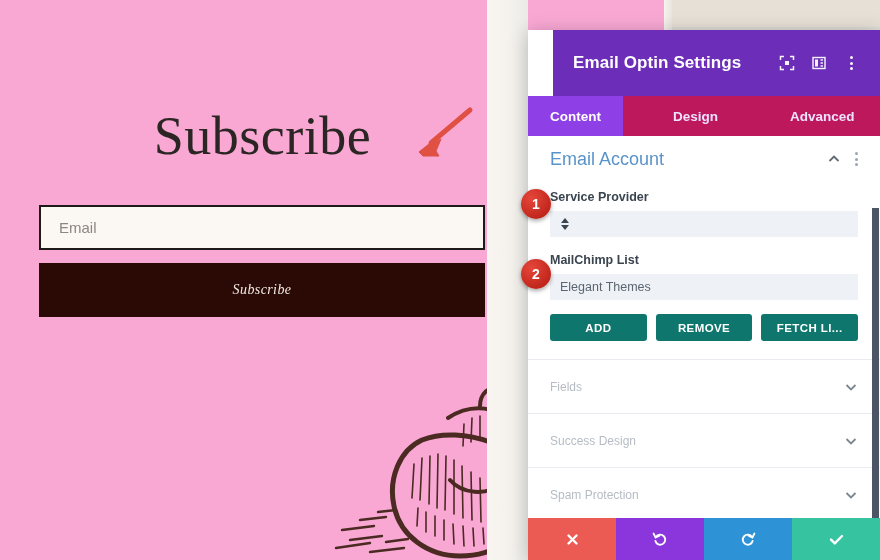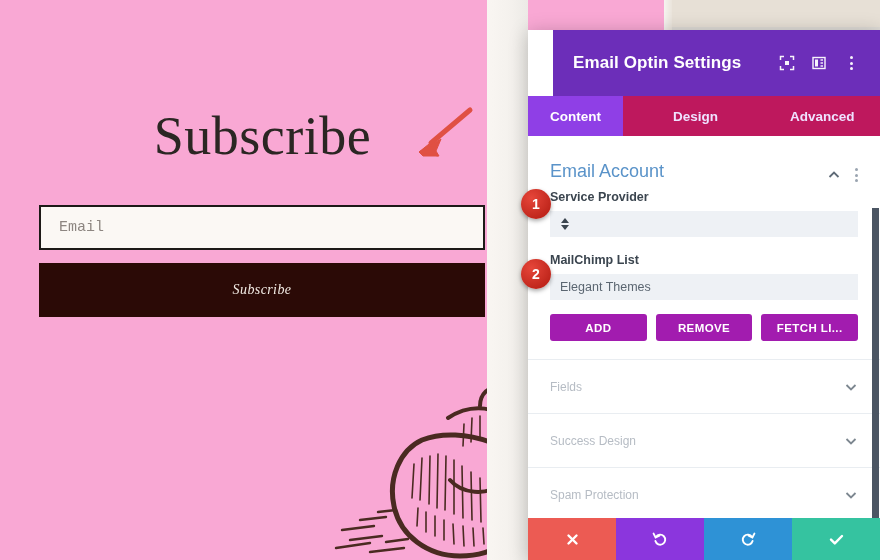--- a/index.html
+++ b/index.html
@@ -34,21 +34,21 @@
     font-family:"Liberation Serif","DejaVu Serif",serif;
     font-size:54px;color:#2b2623;letter-spacing:0.5px;
     line-height:1.05;
   }
 
   .email-input{
     position:absolute;left:39px;top:205px;width:446px;height:45px;
     box-sizing:border-box;
     background:#fbf8f4;border:2px solid #1d1a17;
     display:flex;align-items:center;padding:0 18px;
-    font-family:Liberation Mono, monospace;
+    font-family:Liberation Sans, sans-serif;
     font-size:15px;color:#8d8681;
   }
   .subscribe-button{
     position:absolute;left:39px;top:263px;width:446px;height:54px;
     box-sizing:border-box;background:#2b0a06;
     display:flex;align-items:center;justify-content:center;
     font-family:"Liberation Serif","DejaVu Serif",serif;
     font-style:italic;font-size:14px;color:#f3ece5;
     letter-spacing:0.4px;cursor:pointer;
   }
@@ -110,21 +110,21 @@
   .scroll-track{
     position:absolute;right:0;top:0;width:8px;height:100%;
     background:transparent;
   }
   .scroll-thumb{
     position:absolute;right:1px;top:72px;width:7px;height:340px;
     background:#4b5563;border-radius:0;
   }
 
   .section-header{
-    display:flex;align-items:flex-end;
+    display:flex;align-items:center;
     padding:0 22px;height:46px;
   }
   .section-title{
     flex:1;font-size:18px;color:#5a93c9;font-weight:normal;
   }
   .section-ctl{display:flex;align-items:center;gap:14px;}
   .chev{width:14px;height:14px;}
   .dots{
     display:flex;flex-direction:column;gap:2.5px;align-items:center;
     cursor:pointer;
@@ -148,21 +148,21 @@
     justify-content:center;gap:2px;align-items:center;
   }
   .stepper .up,.stepper .dn{
     width:0;height:0;border-left:4px solid transparent;border-right:4px solid transparent;
   }
   .stepper .up{border-bottom:5px solid #3b454f;}
   .stepper .dn{border-top:5px solid #3b454f;}
 
   .btn-row{display:flex;gap:9px;margin-top:14px;padding-bottom:18px;}
   .flat-btn{
-    flex:1;height:27px;background:#a21caf;color:#fff;
+    flex:1;height:27px;background:#0f766e;color:#fff;
     font-size:11.5px;font-weight:bold;letter-spacing:.4px;
     display:flex;align-items:center;justify-content:center;
     border-radius:3px;cursor:pointer;overflow:hidden;white-space:nowrap;
   }
 
   .divider{height:1px;background:#e9edf1;margin:0;}
 
   .collapsed-section{
     display:flex;align-items:center;
     height:53px;padding:0 22px;cursor:pointer;

